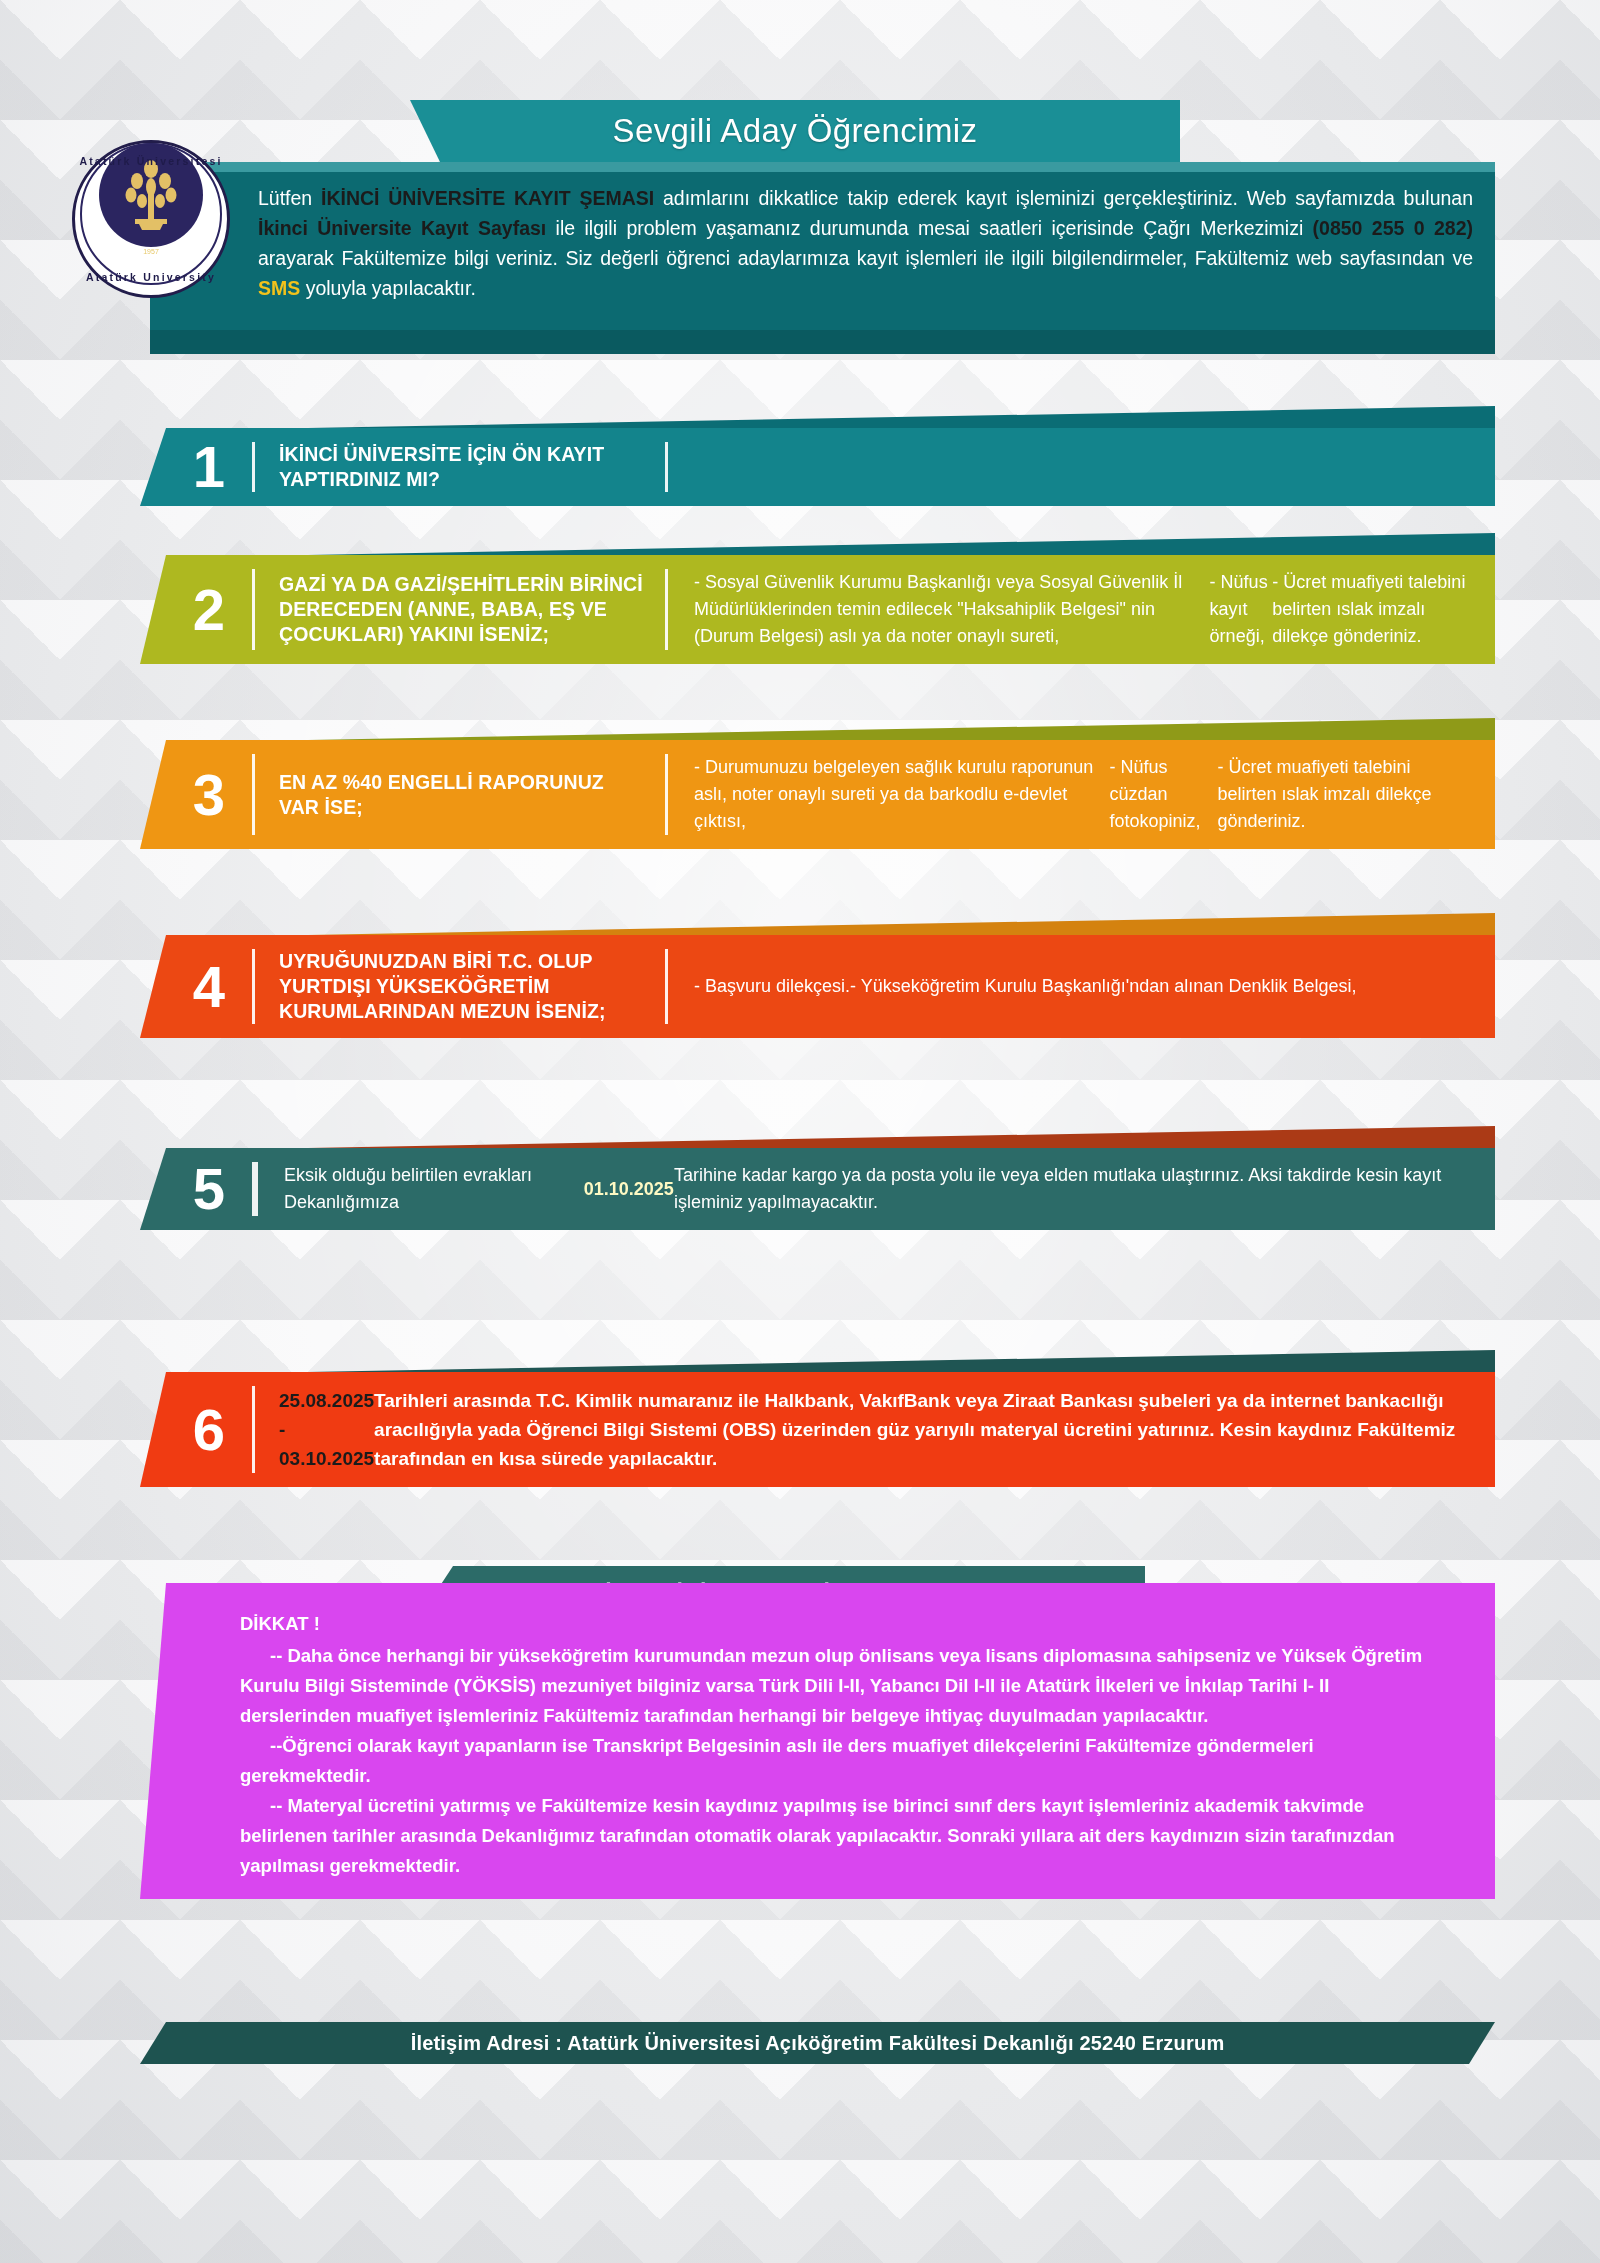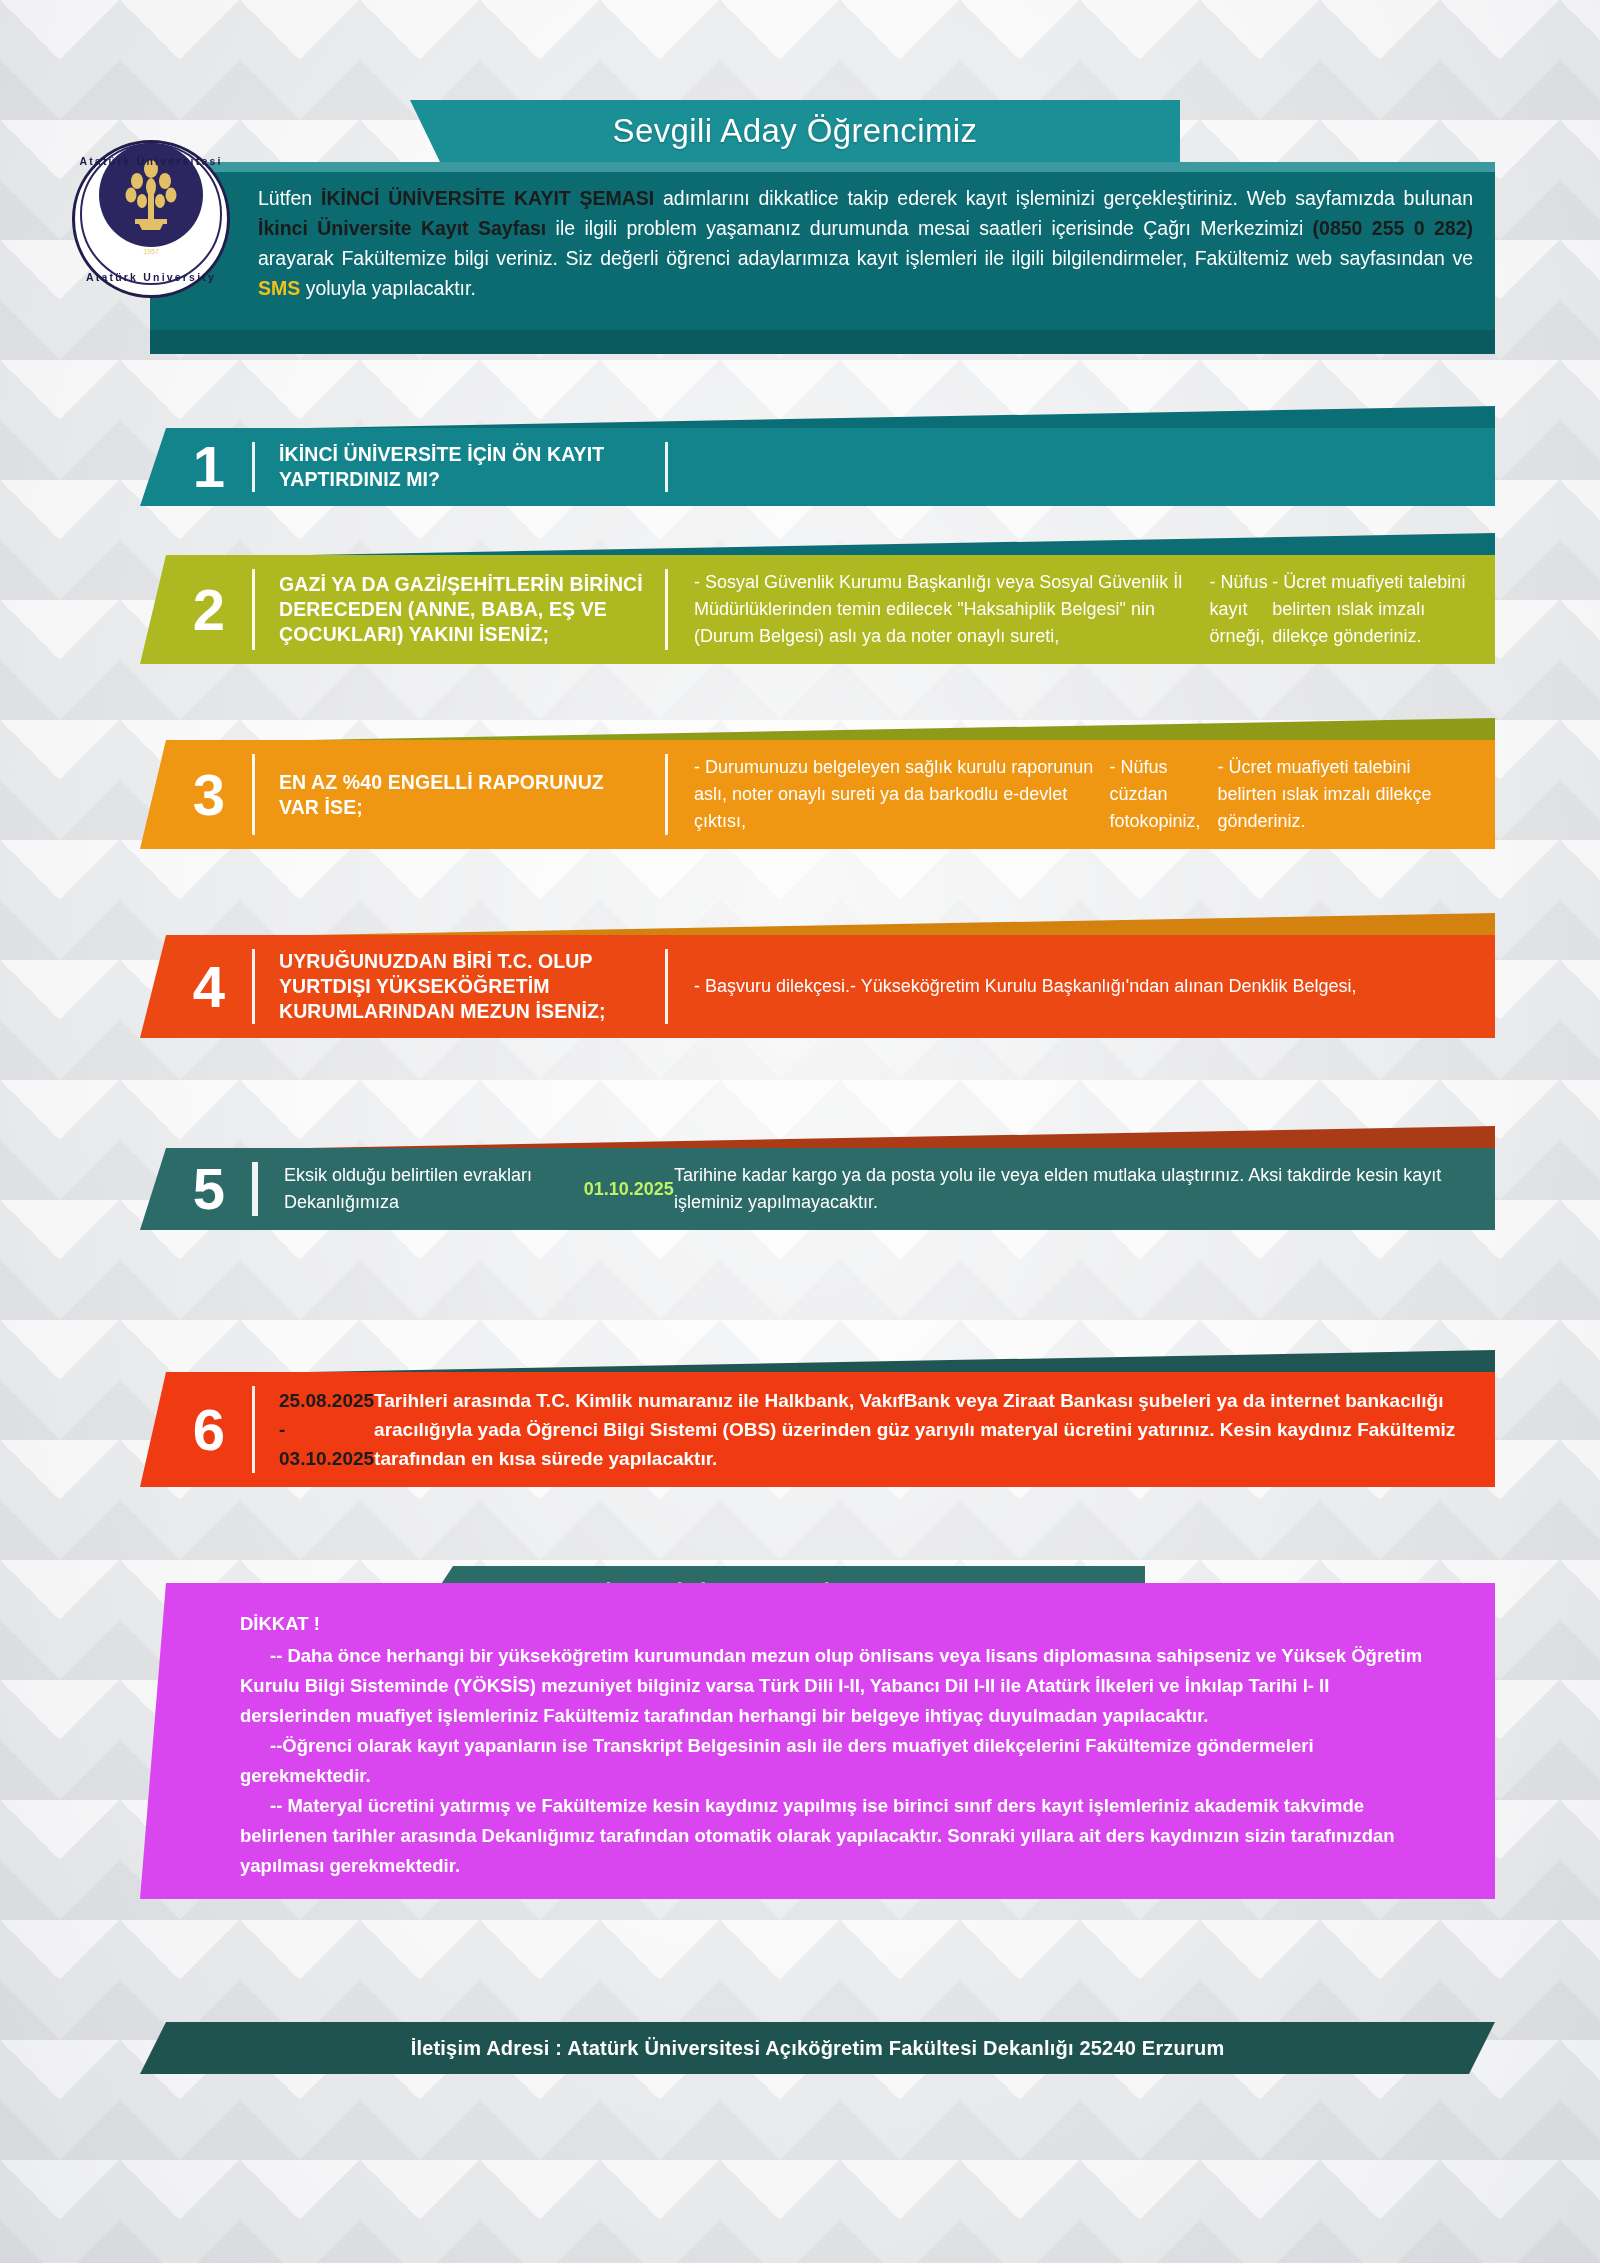--- a/index.html
+++ b/index.html
@@ -278,21 +278,21 @@
   #warning-panel .w-title { margin-bottom: 2px; }
   #warning-panel p { margin: 0; text-indent: 0; }
   #warning-panel p.ind { text-indent: 30px; }
 
   
   #footer-bar {
     position: absolute;
     left: 140px;
     top: 2022px;
     width: 1355px;
-    height: 52px;
+    height: 42px;
     background: #1e5350;
     clip-path: polygon(26px 0, 1355px 0, 1329px 100%, 0 100%);
     display: flex;
     align-items: center;
     justify-content: center;
   }
   #footer-bar .t {
     color: #ffffff;
     font-weight: bold;
     font-size: 20px;
@@ -406,21 +406,21 @@
   </div>
 
   <div class="step" id="step-5">
     <div class="shadow-tab"></div>
     <div class="body">
       <div class="num">5</div>
       <div class="divider"></div>
       <div class="divider2"></div>
       <div class="right">
           <span>Eksik olduğu belirtilen evrakları Dekanlığımıza </span>
-          <span style="color: #bef264; font-weight: bold;">01.10.2025</span>
+          <span style="color: #fef9c3; font-weight: bold;">01.10.2025</span>
           <span> Tarihine kadar kargo ya da posta yolu ile veya elden mutlaka ulaştırınız. Aksi takdirde kesin kayıt işleminiz yapılmayacaktır.</span>
         </div>
     </div>
   </div>
 
   <div class="step full" id="step-6">
     <div class="shadow-tab"></div>
     <div class="body">
       <div class="num">6</div>
       <div class="divider"></div>

